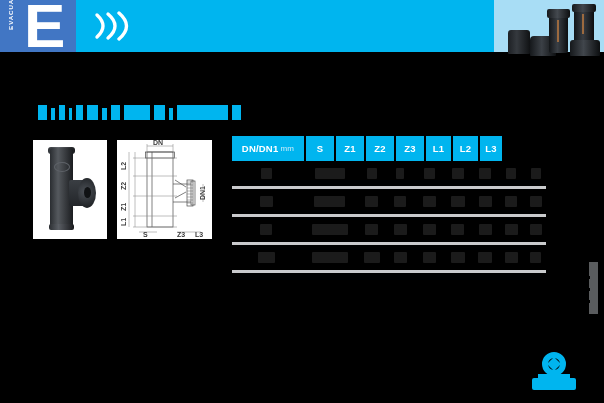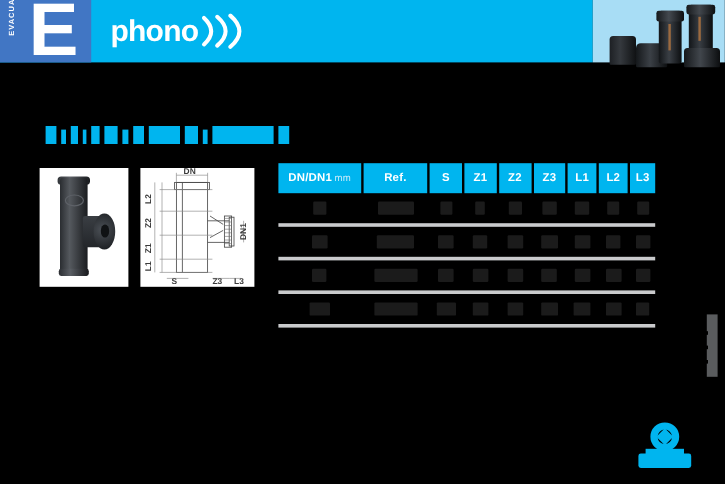--- a/index.html
+++ b/index.html
@@ -358,21 +358,20 @@
 <div id="header-band">
   <div id="header-cyan"></div>
   <div id="header-lightblue"></div>
 
   <div id="header-blue-plate">
     <div id="evac-vertical">EVACUACIÓ</div>
     <div id="letter-E">E</div>
   </div>
 
   <div id="brand-wrap">
-    <span id="brand-phono">phono</span>
     <svg id="brand-waves" width="42" height="30" viewBox="0 0 42 30">
       <path d="M4 4 Q16 15 4 26" stroke="#ffffff" stroke-width="3.4" fill="none" stroke-linecap="round"></path>
       <path d="M15 3 Q29 15 15 27" stroke="#ffffff" stroke-width="3.4" fill="none" stroke-linecap="round"></path>
       <path d="M26 2 Q41 15 26 28" stroke="#ffffff" stroke-width="3.4" fill="none" stroke-linecap="round"></path>
     </svg>
   </div>
 
   <div class="pipe-photo" id="pipe-left"></div>
   <div class="pipe-photo" id="pipe-mid"></div>
   <div class="pipe-photo" id="pipe-tall"></div>
@@ -474,23 +473,20 @@
     </g>
   </svg>
 </div>
 
 <div id="spec-table">
   <div id="spec-head">
       <div class="th c0">
         <span>DN/DN1</span>
         <span class="th-unit">mm</span>
       </div>
-      <div class="th c1">
-        <span>Ref.</span>
-      </div>
       <div class="th c2">
         <span>S</span>
       </div>
       <div class="th c3">
         <span>Z1</span>
       </div>
       <div class="th c4">
         <span>Z2</span>
       </div>
       <div class="th c5">

